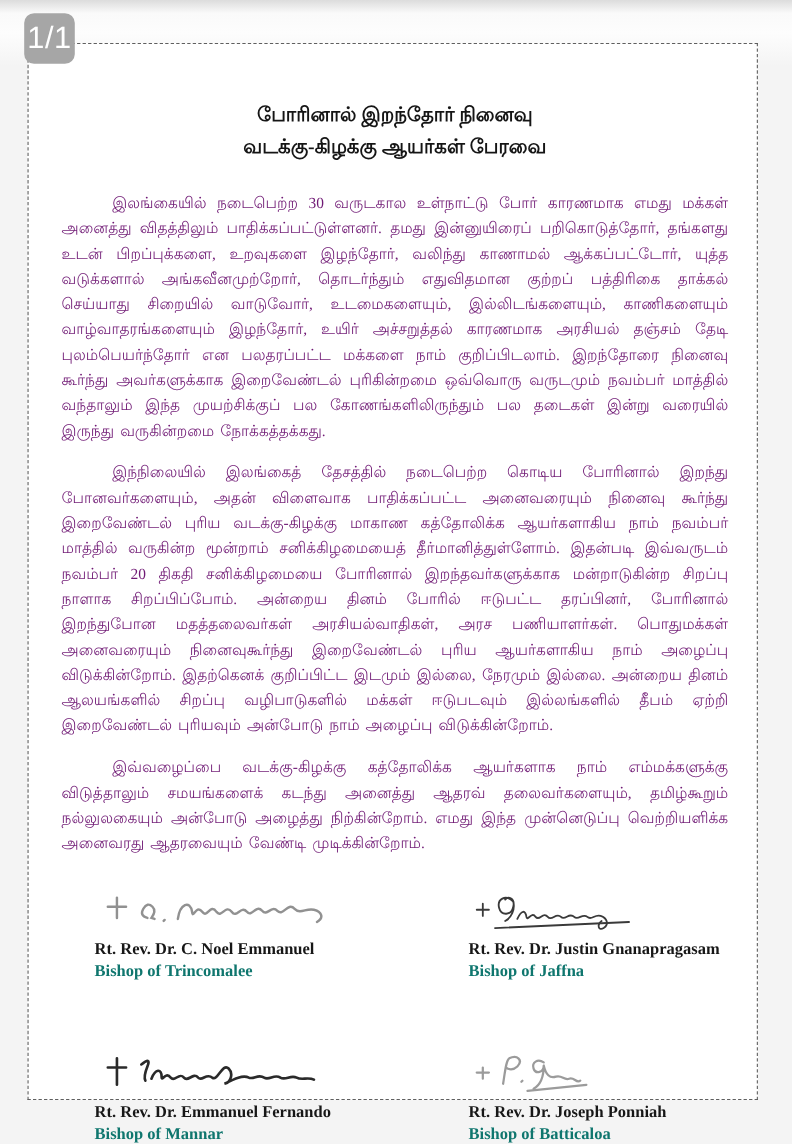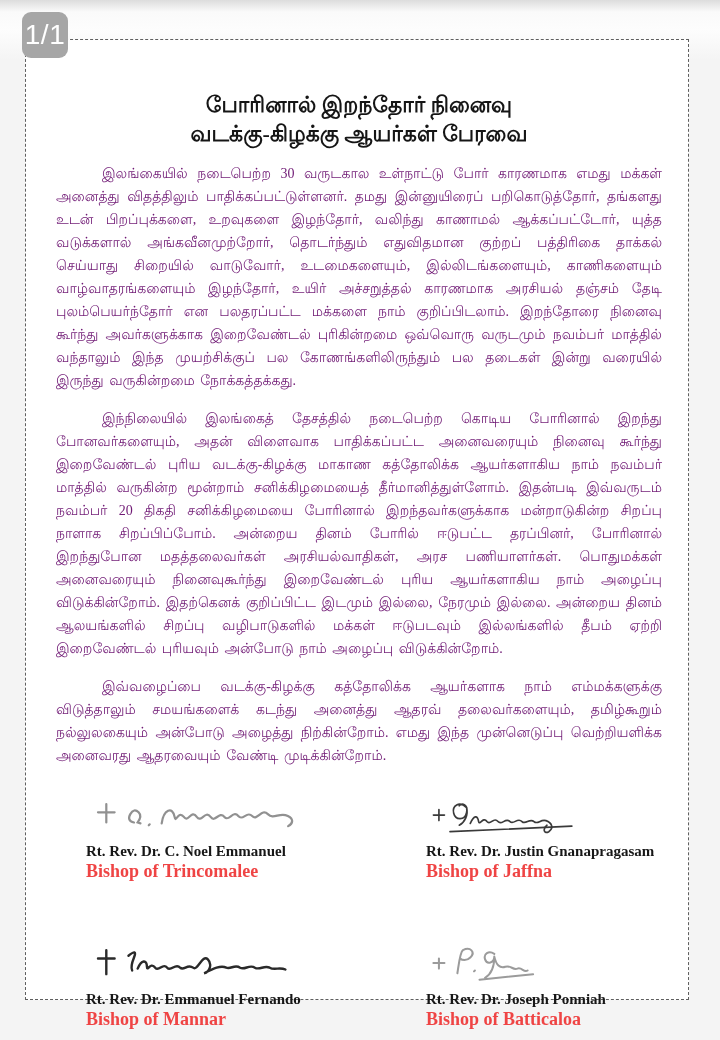--- a/index.html
+++ b/index.html
@@ -43,23 +43,23 @@
     z-index: 5;
     letter-spacing: 0.5px;
   }
   .doc-content {
     padding: 50px 26px 0 30px;
     color: #1c1c1c;
   }
   .doc-title {
     text-align: center;
     font-weight: bold;
-    font-size: 22px;
+    font-size: 18px;
     line-height: 29px;
-    margin-bottom: 14px;
+    margin-bottom: 26px;
     font-family: "Liberation Serif", serif;
     color: #151515;
   }
   .doc-body p {
     margin: 0 0 15px 0;
     font-size: 14px;
     line-height: 23px;
     text-align: justify;
     text-indent: 46px;
     font-family: "Liberation Serif", serif;
@@ -84,23 +84,23 @@
   .sig-name {
     font-family: "Liberation Serif", serif;
     font-weight: bold;
     font-size: 15px;
     line-height: 20px;
     color: #171717;
   }
   .sig-title {
     font-family: "Liberation Serif", serif;
     font-weight: bold;
-    font-size: 18px;
+    font-size: 15px;
     line-height: 20px;
-    color: #ef4444;
+    color: #0f766e;
   }
 </style>
 </head>
 <body>
 
 <div class="viewer">
 
   <div class="page-badge">1/1</div>
 
   <div class="doc-page">

